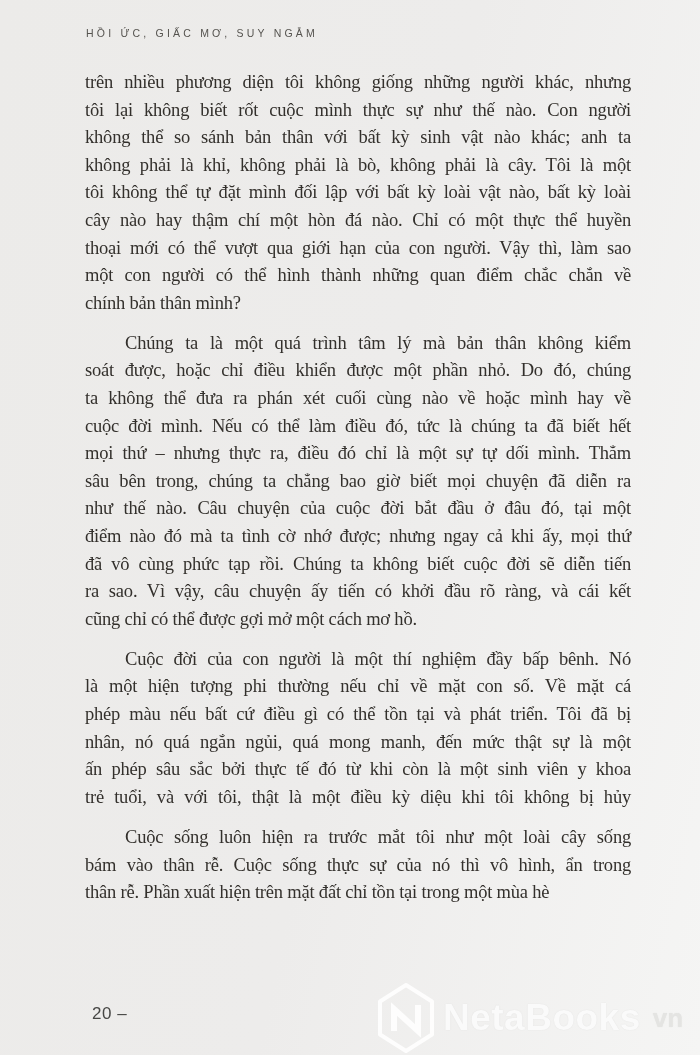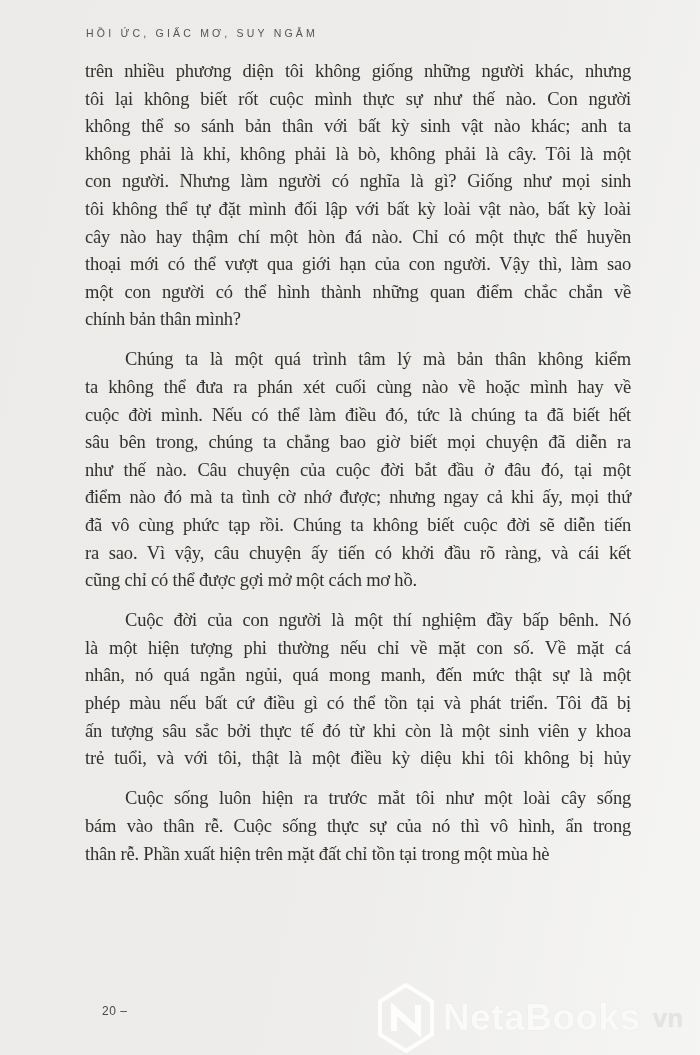--- a/index.html
+++ b/index.html
@@ -30,41 +30,41 @@
     top: 27px;
     font-family: "Liberation Sans", sans-serif;
     font-size: 10.5px;
     font-weight: 500;
     letter-spacing: 3.2px;
     color: var(--header-color);
   }
   .body-text {
     position: absolute;
     left: 85px;
-    top: 58px;
+    top: 69px;
     width: 546px;
     color: var(--text-color);
     font-size: 18.5px;
     line-height: 27.6px;
     letter-spacing: -0.2px;
   }
   .paragraph { margin: 0 0 12.5px 0; }
   .paragraph:last-child { margin-bottom: 4px; }
   .text-line {
     text-align: justify;
     text-align-last: justify;
   }
   .text-line.last-line { text-align-last: left; font-family: Liberation Serif, serif; }
   .paragraph.indented .text-line.first-line { padding-left: 40px; }
   .page-number {
     position: absolute;
-    left: 102px;
+    left: 92px;
     top: 1004px;
     font-family: "Liberation Sans", sans-serif;
-    font-size: 12px;
+    font-size: 17px;
     letter-spacing: 0.5px;
     color: var(--footer-color);
   }
   .watermark {
     position: absolute;
     left: 378px;
     top: 982px;
     display: flex;
     align-items: center;
     gap: 9px;
@@ -95,44 +95,45 @@
 <div class="page">
 
   <div class="running-header">HỒI ỨC, GIẤC MƠ, SUY NGẪM</div>
 
   <div class="body-text">
       <div class="paragraph">
         <div class="text-line first-line">trên nhiều phương diện tôi không giống những người khác, nhưng</div>
         <div class="text-line">tôi lại không biết rốt cuộc mình thực sự như thế nào. Con người</div>
         <div class="text-line">không thể so sánh bản thân với bất kỳ sinh vật nào khác; anh ta</div>
         <div class="text-line">không phải là khỉ, không phải là bò, không phải là cây. Tôi là một</div>
-        <div class="text-line">con người. Nhưng làm người có nghĩa là gì? Giống như mọi sinh</div>
         <div class="text-line">tôi không thể tự đặt mình đối lập với bất kỳ loài vật nào, bất kỳ loài</div>
         <div class="text-line">cây nào hay thậm chí một hòn đá nào. Chỉ có một thực thể huyền</div>
         <div class="text-line">thoại mới có thể vượt qua giới hạn của con người. Vậy thì, làm sao</div>
         <div class="text-line">một con người có thể hình thành những quan điểm chắc chắn về</div>
         <div class="text-line last-line">chính bản thân mình?</div>
       </div>
       <div class="paragraph indented">
         <div class="text-line first-line">Chúng ta là một quá trình tâm lý mà bản thân không kiểm</div>
+        <div class="text-line">soát được, hoặc chỉ điều khiển được một phần nhỏ. Do đó, chúng</div>
         <div class="text-line">ta không thể đưa ra phán xét cuối cùng nào về hoặc mình hay về</div>
         <div class="text-line">cuộc đời mình. Nếu có thể làm điều đó, tức là chúng ta đã biết hết</div>
+        <div class="text-line">mọi thứ – nhưng thực ra, điều đó chỉ là một sự tự dối mình. Thẳm</div>
         <div class="text-line">sâu bên trong, chúng ta chẳng bao giờ biết mọi chuyện đã diễn ra</div>
         <div class="text-line">như thế nào. Câu chuyện của cuộc đời bắt đầu ở đâu đó, tại một</div>
         <div class="text-line">điểm nào đó mà ta tình cờ nhớ được; nhưng ngay cả khi ấy, mọi thứ</div>
         <div class="text-line">đã vô cùng phức tạp rồi. Chúng ta không biết cuộc đời sẽ diễn tiến</div>
         <div class="text-line">ra sao. Vì vậy, câu chuyện ấy tiến có khởi đầu rõ ràng, và cái kết</div>
         <div class="text-line last-line">cũng chỉ có thể được gợi mở một cách mơ hồ.</div>
       </div>
       <div class="paragraph indented">
         <div class="text-line first-line">Cuộc đời của con người là một thí nghiệm đầy bấp bênh. Nó</div>
         <div class="text-line">là một hiện tượng phi thường nếu chỉ về mặt con số. Về mặt cá</div>
+        <div class="text-line">phép màu nếu bất cứ điều gì có thể tồn tại và phát triển. Tôi đã bị</div>
         <div class="text-line">nhân, nó quá ngắn ngủi, quá mong manh, đến mức thật sự là một</div>
-        <div class="text-line">phép màu nếu bất cứ điều gì có thể tồn tại và phát triển. Tôi đã bị</div>
-        <div class="text-line">ấn tượng sâu sắc bởi thực tế đó từ khi còn là một sinh viên y khoa</div>
+        <div class="text-line">ấn phép sâu sắc bởi thực tế đó từ khi còn là một sinh viên y khoa</div>
         <div class="text-line">trẻ tuổi, và với tôi, thật là một điều kỳ diệu khi tôi không bị hủy</div>
       </div>
       <div class="paragraph indented">
         <div class="text-line first-line">Cuộc sống luôn hiện ra trước mắt tôi như một loài cây sống</div>
         <div class="text-line">bám vào thân rễ. Cuộc sống thực sự của nó thì vô hình, ẩn trong</div>
         <div class="text-line last-line">thân rễ. Phần xuất hiện trên mặt đất chỉ tồn tại trong một mùa hè</div>
       </div>
     </div>
 
   <div class="page-number">20 –</div>

